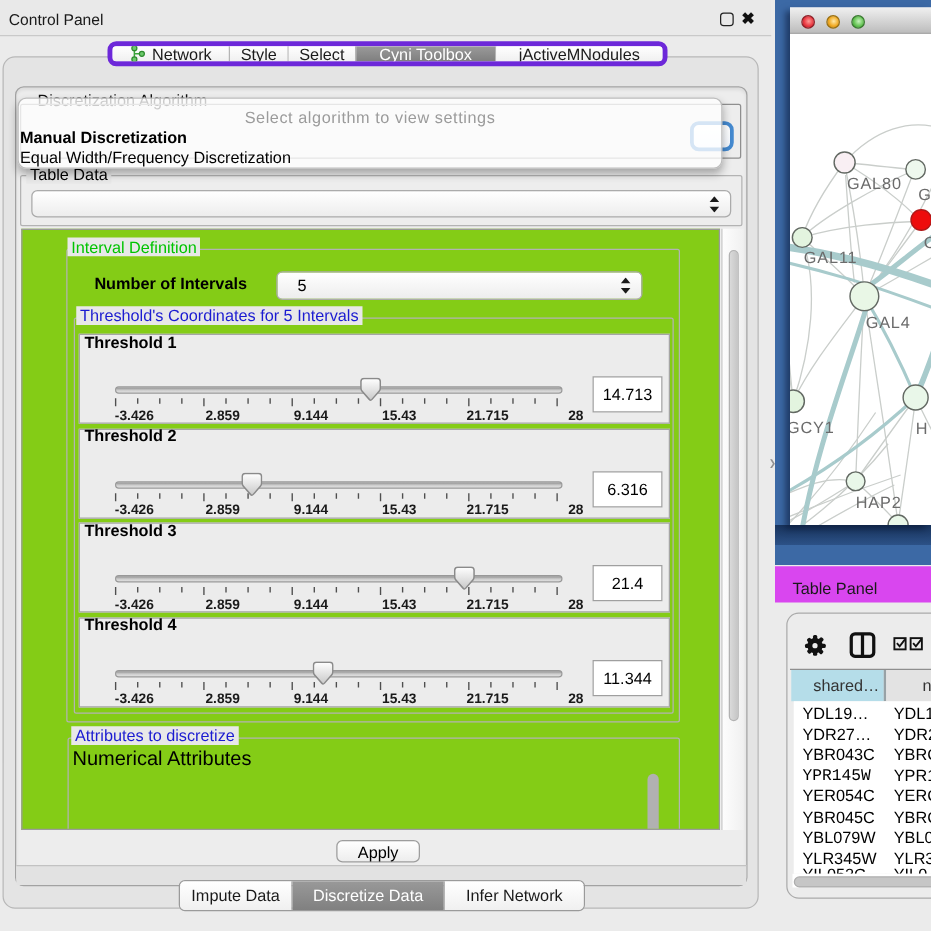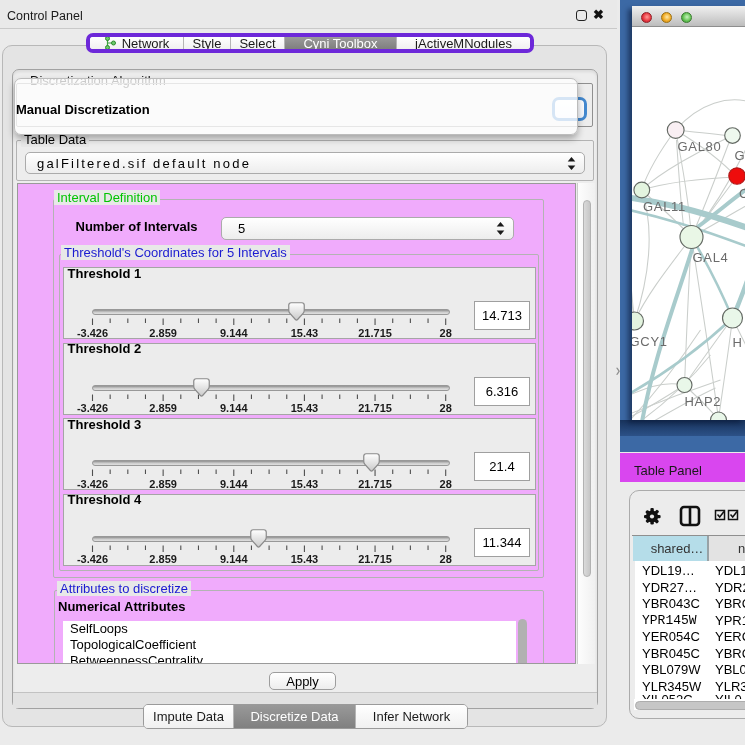--- a/index.html
+++ b/index.html
@@ -30,39 +30,39 @@
 
 .group { border:1px solid #b3b3b3; border-radius:2px; }
 .grouplabel { position:absolute; font-size:13px; background:#e8e8e8; padding:0 3px; }
 #tdgroup { left:16px; top:140px; width:578px; height:41px; }
 #tdlabel { left:21px; top:132px; color:#000; }
 .combo { position:absolute; background:linear-gradient(#ffffff,#ededed); border:1px solid #ababab; border-radius:5px; font-size:13px; color:#000; }
 .combo .ctext { position:absolute; left:11px; top:3px; }
 .combo .carr { position:absolute; right:8px; top:4px; }
 #tdcombo { left:25px; top:152px; width:560px; height:22px; }
 
-#viewport { left:17px; top:183px; width:559px; height:481px; border:1px solid #9a9a9a; overflow:hidden; background:#f0abfc; }
+#viewport { left:17px; top:183px; width:559px; height:481px; border:1px solid #9a9a9a; overflow:hidden; background:#84cc16; }
 
 #greengroup { left:35px; top:15px; width:491px; height:379px; }
 #greenlabel { left:36px; top:6px; color:#00c400; }
 #noi { left:57.5px; top:34.5px; font-size:13px; font-weight:bold; color:#000; }
 #noicombo { left:203px; top:33px; width:293px; height:23px; }
 #bluegroup { left:41px; top:70px; width:480px; height:317px; }
 #bluelabel { left:43px; top:61px; color:#1b1bd1; }
 .tpanel { position:absolute; left:45px; width:473px; height:72px; background:#ececec; border:1px solid #a5a5a5; }
 .tpanel .tname { position:absolute; left:3.5px; top:-2.5px; font-size:13px; font-weight:bold; color:#000; }
 .tpanel .groove { position:absolute; left:28px; top:41px; width:358px; height:6px; background:linear-gradient(#8f8f8f,#cdcdcd 55%,#e0e0e0); border:1px solid #989898; border-radius:4px; }
 .tpanel .ticks { position:absolute; left:0; top:50px; width:100%; height:8px; }
-.tpanel .tlabels { position:absolute; left:0; top:58.5px; width:100%; height:13px; font-size:11px; font-weight:bold; color:#1a1a1a; }
+.tpanel .tlabels { position:absolute; left:15px; top:58.5px; width:100%; height:13px; font-size:11px; font-weight:bold; color:#1a1a1a; }
 .tpanel .tlabels span { position:absolute; transform:translateX(-50%); }
 .tpanel .vbox { position:absolute; left:410px; top:33px; width:56px; height:29px; background:#fff; border:1px solid #9f9f9f; font-size:13px; color:#000; display:flex; align-items:center; justify-content:center; }
 .thumb { position:absolute; top:34px; width:17px; height:19px; }
 #attrgroup { left:36px; top:406px; width:490px; height:120px; }
 #attrlabel { left:39px; top:397px; color:#1b1bd1; }
-#numattr { left:40px; top:415px; font-size:13px; font-weight:bold; color:#000; }
+#numattr { left:40px; top:415px; font-size:16px; font-weight:normal; color:#000; }
 #attrlist { left:45px; top:437px; width:453px; height:60px; background:#fff; }
 #attrlist div { font-size:13px; color:#000; padding-left:7px; height:16px; line-height:16px; margin-top:0px;}
 #listsb { left:500px; top:435px; width:9px; height:60px; background:#b1b1b1; border-radius:5px; }
 
 #msbtrack { left:577px; top:183px; width:18px; height:481px; background:linear-gradient(90deg,#fdfdfd,#f0f0f0); border-left:1px solid #cccccc; }
 #msbthumb { left:583px; top:200px; width:8px; height:377px; background:linear-gradient(90deg,#dadada,#c6c6c6); border:1px solid #b2b2b2; border-radius:5px; }
 
 #apply { left:269px; top:672px; width:67px; height:18px; background:linear-gradient(#ffffff,#ededed); border:1px solid #9d9d9d; border-radius:5px; font-size:13px; color:#000; display:flex; align-items:center; justify-content:center; }
 
 #bottabs { left:143px; top:704px; height:25px; display:flex; border:1px solid #9a9a9a; border-radius:5px; overflow:hidden; }
@@ -98,21 +98,20 @@
 <div class="abs" id="innerpane"></div>
 <div class="abs" id="bstrip"></div>
 
 <div class="abs" id="ghostlabel">Discretization Algorithm</div>
 <div class="abs group" id="dagroup" style="left:16px; top:83px; width:576.5px; height:43.5px; border-color:#8f8f8f;"></div>
 <div class="abs" id="dacombo"></div>
 
 <div class="abs group" id="tdgroup"></div>
 <div class="abs grouplabel" id="tdlabel">Table Data</div>
 <div class="abs combo" id="tdcombo">
-    <span class="ctext" style="letter-spacing:2.2px;">galFiltered.sif default node</span>
     <span class="carr"><svg width="9" height="13" viewBox="0 0 9 13">
         <path d="M4.5 0 L8.3 4.6 H0.7 Z" fill="#1a1a1a"></path>
         <path d="M4.5 13 L8.3 8.4 H0.7 Z" fill="#1a1a1a"></path>
       </svg></span>
   </div>
 
 <div class="abs" id="viewport">
   <div class="abs group" id="greengroup"></div>
   <div class="abs grouplabel" id="greenlabel">Interval Definition</div>
   <div class="abs" id="noi">Number of Intervals</div>
@@ -302,25 +301,20 @@
             <stop offset="1" stop-color="#c9c9c9"></stop>
           </linearGradient>
         </defs>
         <path d="M3.2 .75 L13.8 .75 Q16.25 .75 16.25 3.2 L16.25 8.3 Q16.25 10.1 15.1 11.3 L9.6 17.5 Q8.5 18.7 7.4 17.5 L1.9 11.3 Q.75 10.1 .75 8.3 L.75 3.2 Q.75 .75 3.2 .75 Z" fill="url(#tg3)" stroke="#8a8a8a" stroke-width="1.2"></path>
       </svg>
       <div class="vbox">11.344</div>
     </div>
   <div class="abs group" id="attrgroup"></div>
   <div class="abs grouplabel" id="attrlabel">Attributes to discretize</div>
   <div class="abs" id="numattr">Numerical Attributes</div>
-  <div class="abs" id="attrlist">
-      <div>SelfLoops</div>
-      <div>TopologicalCoefficient</div>
-      <div>BetweennessCentrality</div>
-    </div>
   <div class="abs" id="listsb"></div>
 </div>
 <div class="abs" id="msbtrack"></div>
 <div class="abs" id="msbthumb"></div>
 <div class="abs" id="apply">Apply</div>
 <div class="abs" id="bottabs">
     <div class="btab" style="width:90px;">Impute Data</div>
     <div class="btab sel" style="width:122px;">Discretize Data</div>
     <div class="btab" style="width:111px;">Infer Network</div>
   </div>
@@ -332,21 +326,23 @@
         <circle cx="3.5" cy="11.5" r="2" fill="#6cc96c" stroke="#2e8b2e"></circle>
         <circle cx="9.5" cy="7" r="2" fill="#6cc96c" stroke="#2e8b2e"></circle>
       </svg>Network</div>
   <div class="ttab" style="width:47px;">Style</div>
   <div class="ttab" style="width:54px;">Select</div>
   <div class="ttab sel" style="width:112px;">Cyni Toolbox</div>
   <div class="ttab" style="width:133px;">jActiveMNodules</div>
 </div>
 
 <div class="abs" id="popup">
+  <div class="prompt">Select algorithm to view settings</div>
   <div class="it1">Manual Discretization</div>
+  <div class="it2">Equal Width/Frequency Discretization</div>
 </div>
 
 <div class="abs" id="desktop"></div>
 <div class="abs" style="left:615px;top:366.5px;font-size:7px;color:#909090;">❯</div>
 <div class="abs" id="winshadow"></div>
 <div class="abs" id="netwin">
   <svg width="113.5" height="414" viewBox="631.5 6 113.5 414" style="position:absolute;left:0;top:0;">
     <g fill="none" stroke="#cacecb" stroke-width="1.05">
       <path d="M675,130 C700,102 728,96 750,102"></path>
       <path d="M675,130 C660,150 648,170 641,190"></path>

